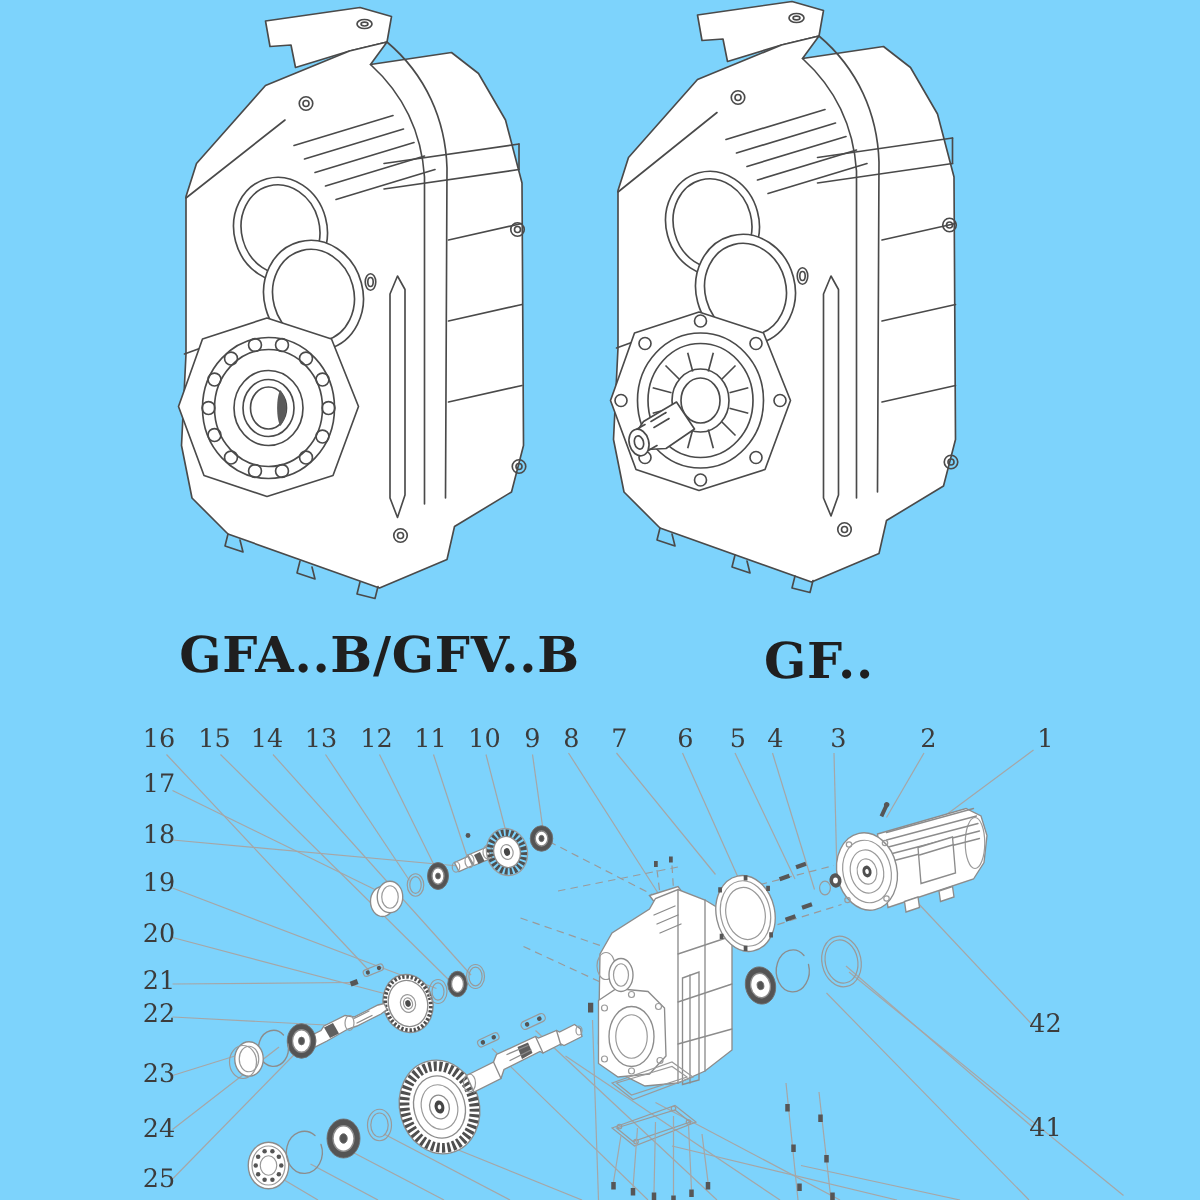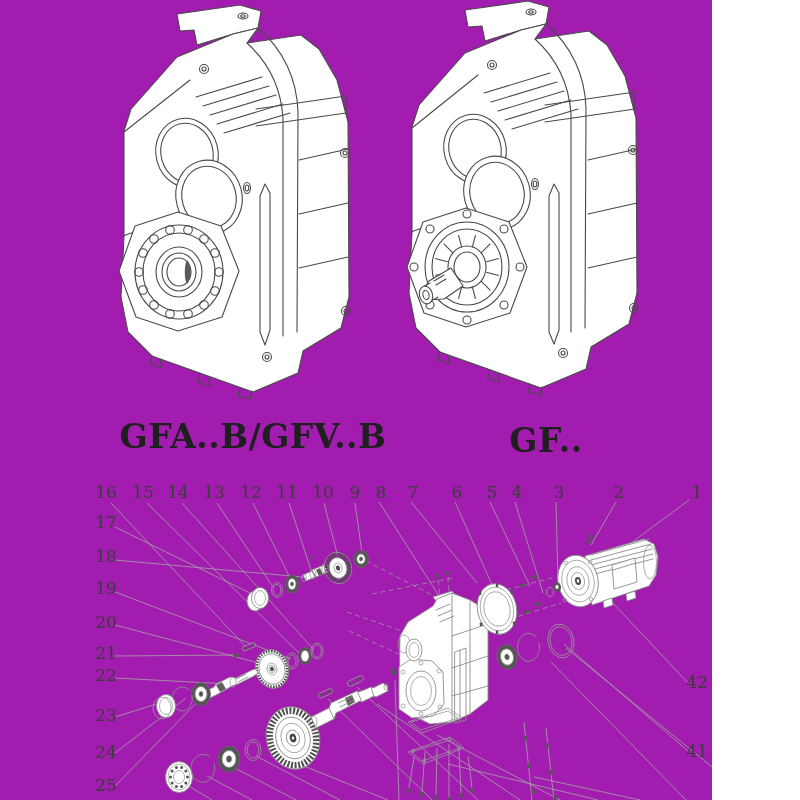--- a/index.html
+++ b/index.html
@@ -1,16 +1,16 @@
 <!DOCTYPE html>
 <html><head>
 <meta charset="utf-8">
 <style>
   html,body{margin:0;padding:0;background:#fff;}
-  #stage{position:relative;width:712px;height:800px;background:#a21caf;overflow:hidden;
+  #stage{position:relative;width:800px;height:800px;background:#7dd3fc;overflow:hidden;
          font-family:"DejaVu Serif", serif;}
   svg{display:block}
   .dw{stroke:#4a4a4a;stroke-width:1.1;fill:none;stroke-linejoin:round;stroke-linecap:round}
   .dwf{stroke:#4a4a4a;stroke-width:1.1;fill:#fff;stroke-linejoin:round}
   .s{stroke:#8c8c8c;stroke-width:.9;fill:none;stroke-linecap:round}
   .sw{stroke:#8c8c8c;stroke-width:.9;fill:#fff}
   .sw2{stroke:#9a9a9a;stroke-width:.8;fill:none}
   .sd{stroke:#6f6f6f;stroke-width:.6;fill:#545454}
   .ld{stroke:#a6a6a6;stroke-width:.8;fill:none}
   .dash{stroke:#9a9a9a;stroke-width:.8;fill:none;stroke-dasharray:5 3.5}

